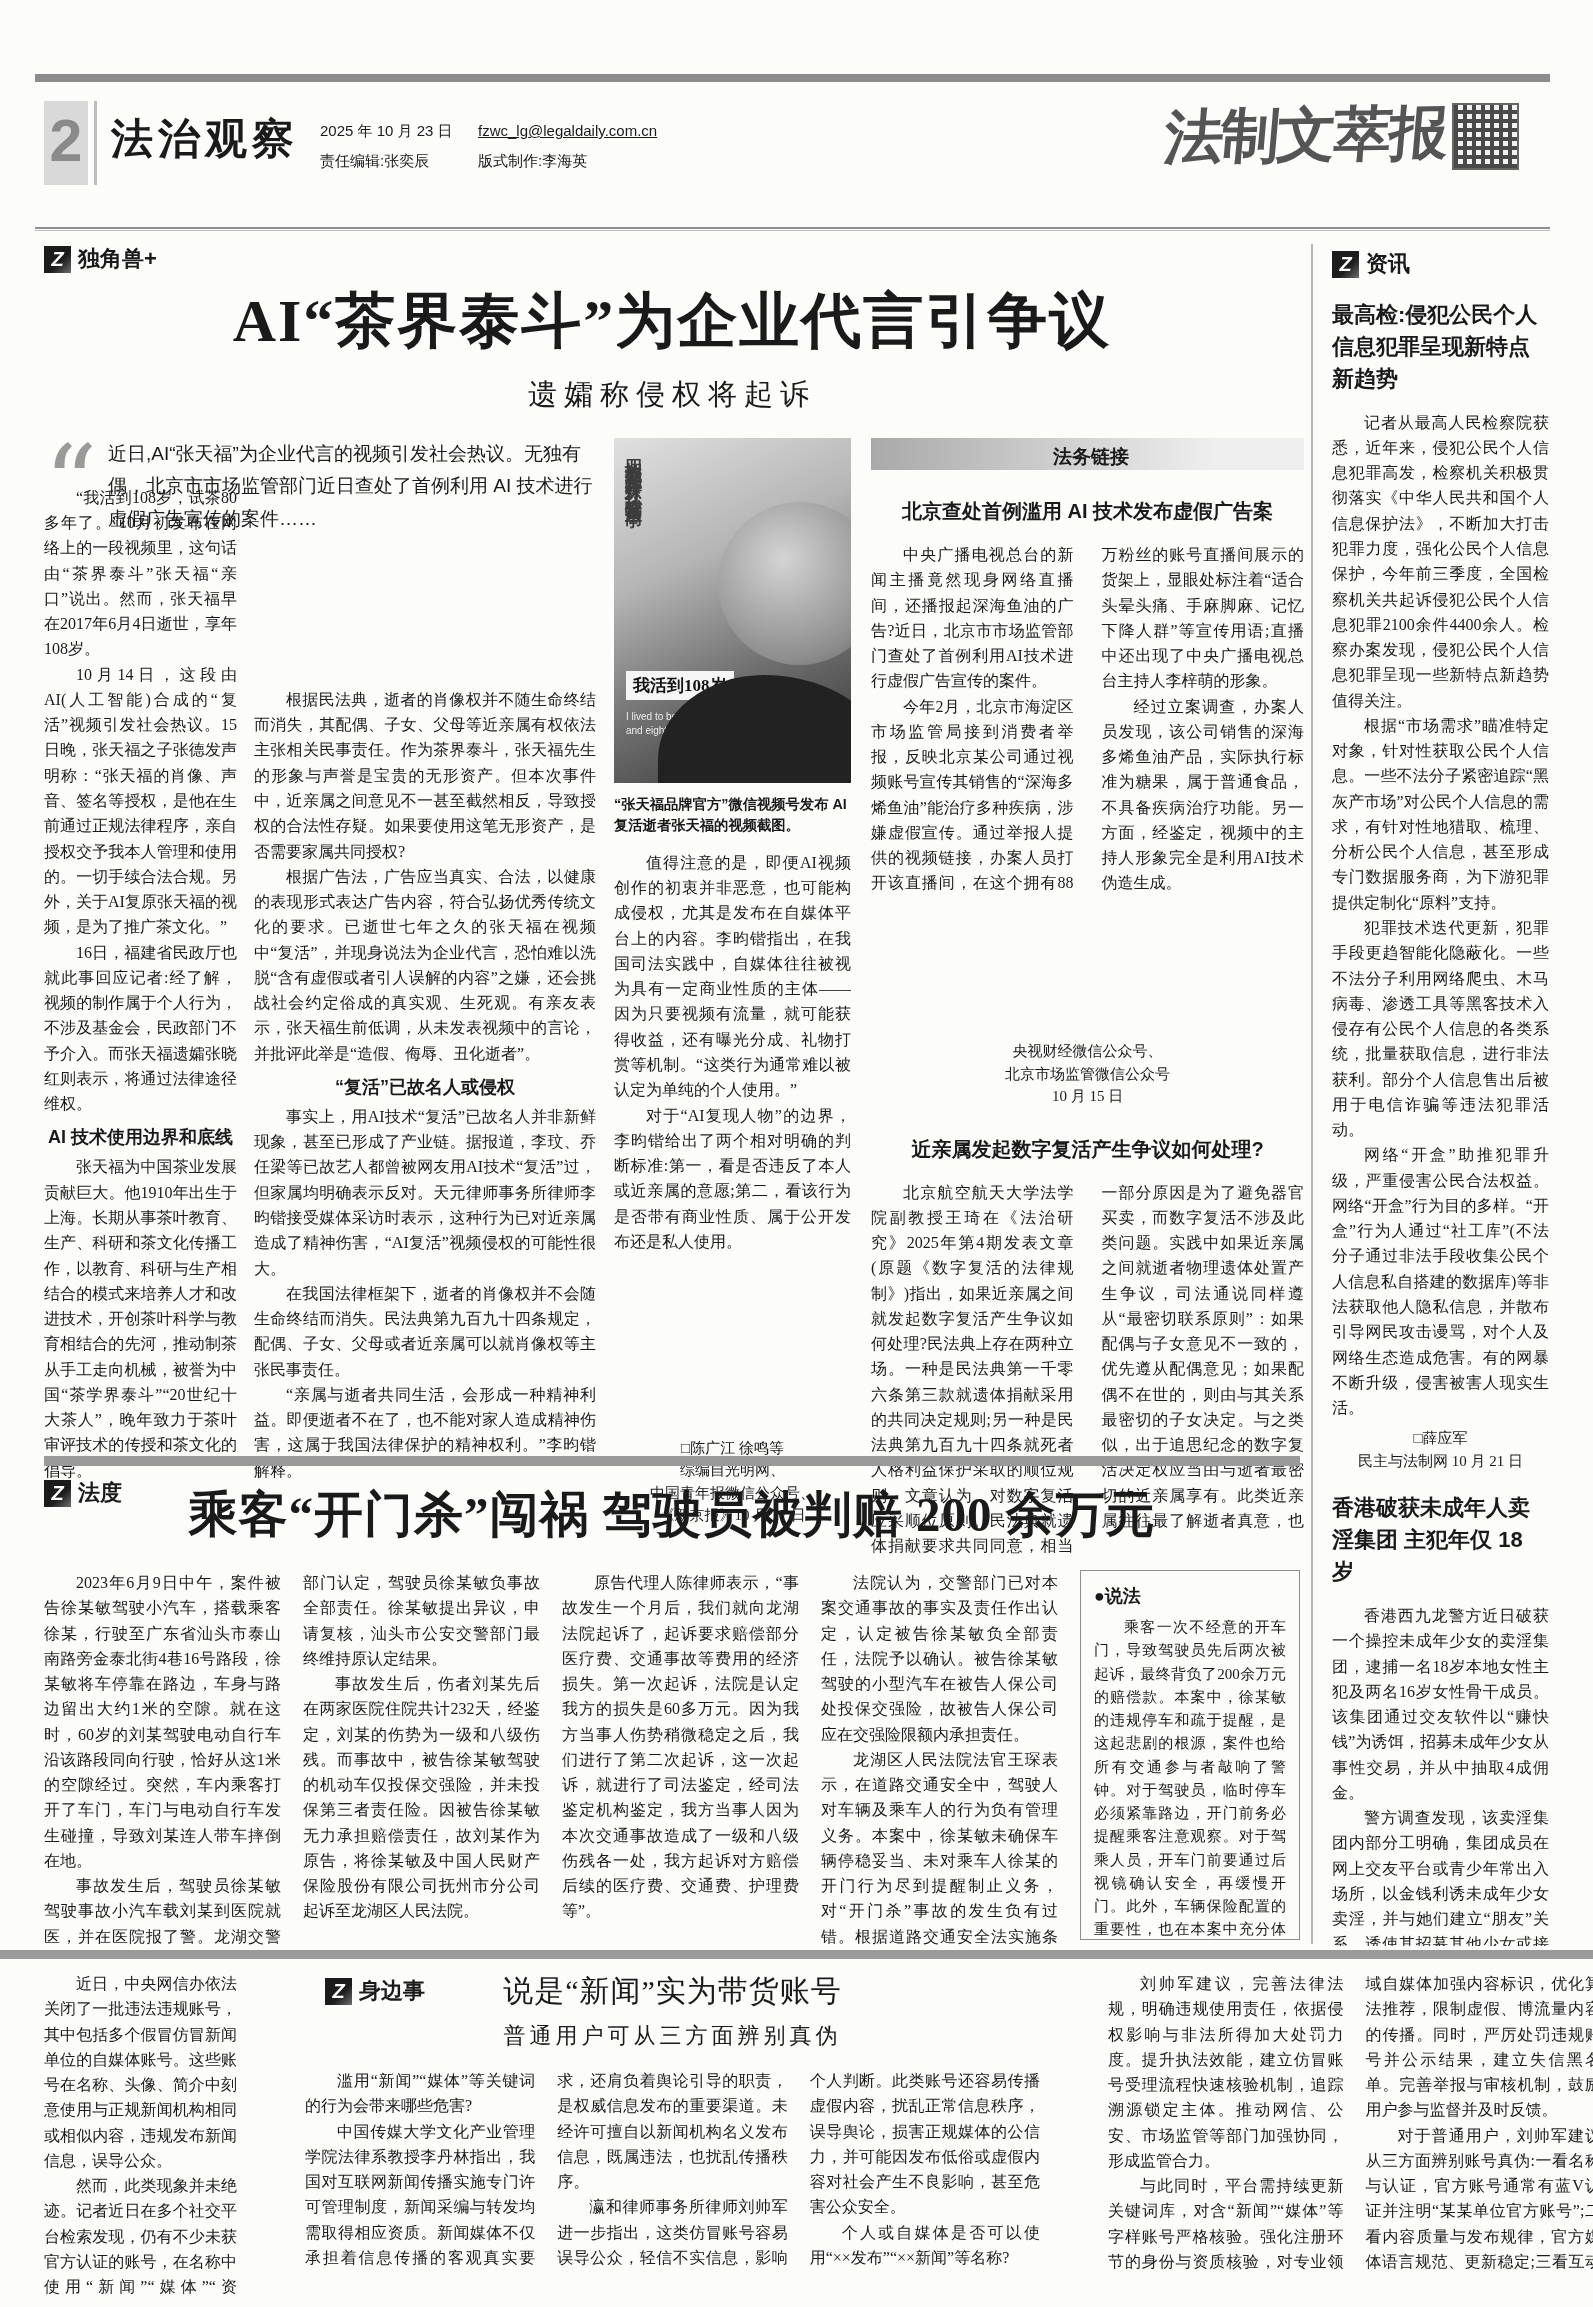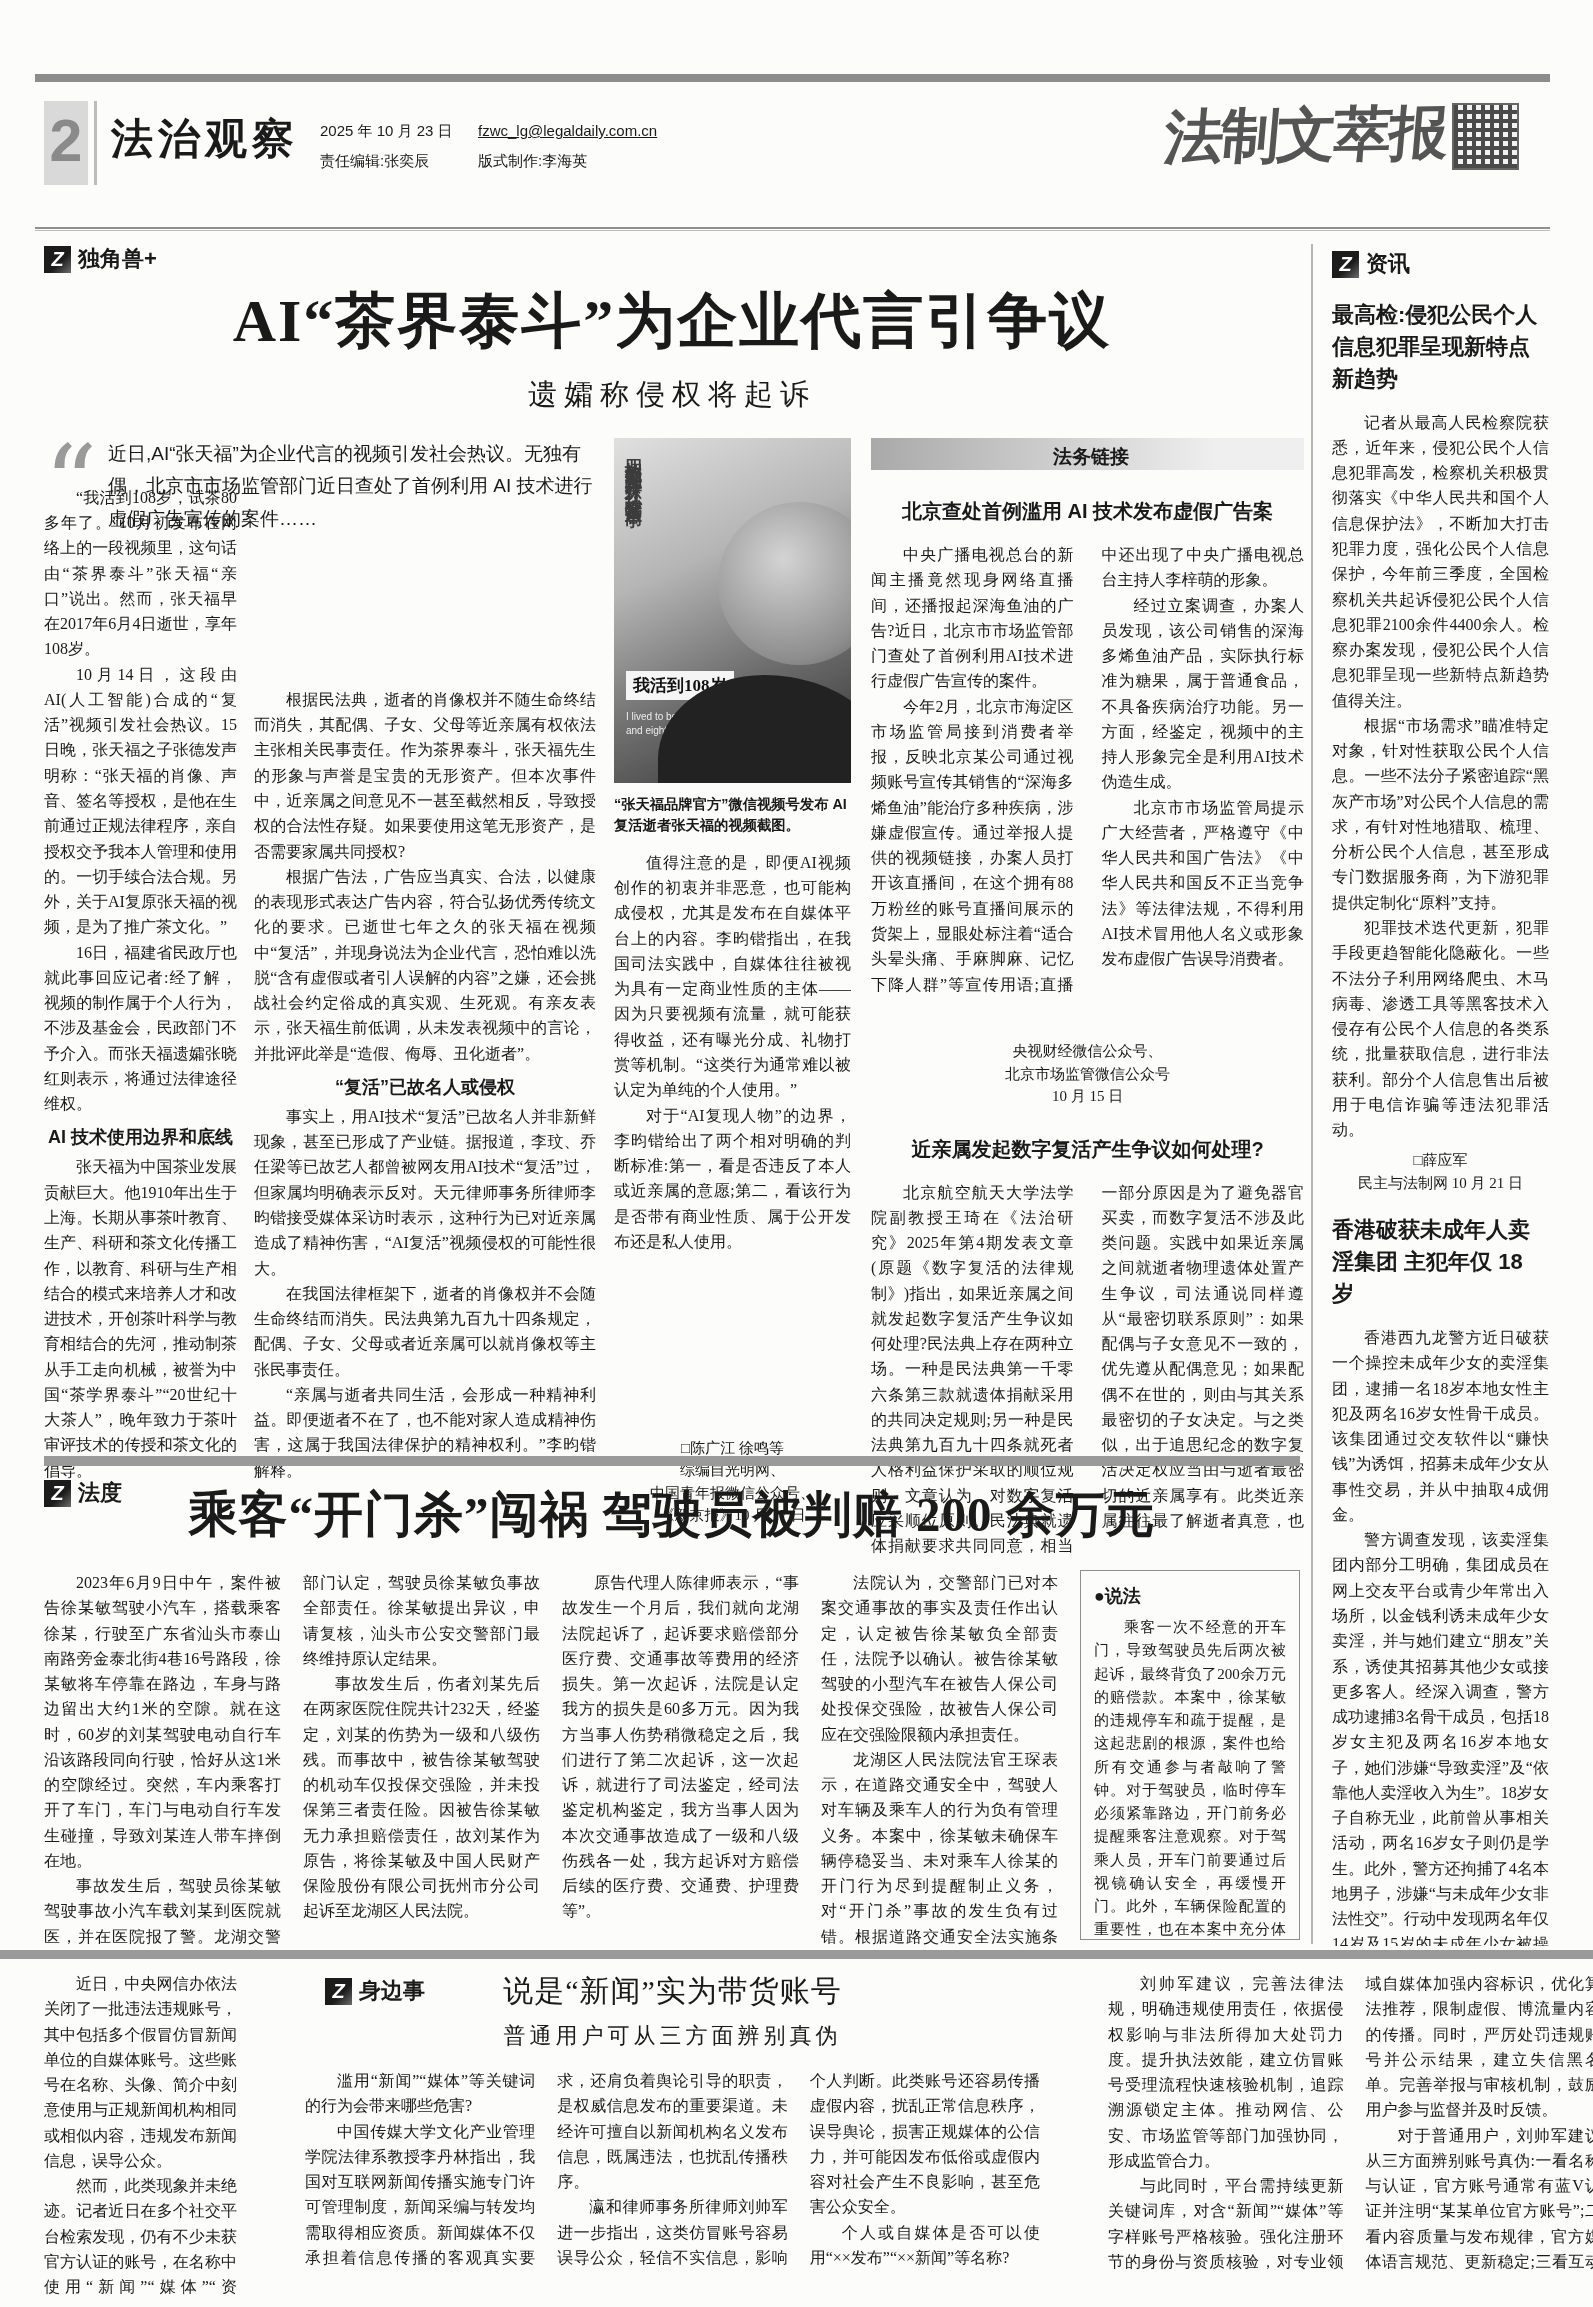--- a/index.html
+++ b/index.html
@@ -196,21 +196,20 @@
       <div class="blk3">
         <div class="falink-bar">
           <span class="sq"></span>
           <span>法务链接</span>
         </div>
         <div class="fl-title">北京查处首例滥用 AI 技术发布虚假广告案</div>
         <div class="fl-cols clip body-text">
             <p>中央广播电视总台的新闻主播竟然现身网络直播间，还播报起深海鱼油的广告?近日，北京市市场监管部门查处了首例利用AI技术进行虚假广告宣传的案件。</p>
             <p>今年2月，北京市海淀区市场监管局接到消费者举报，反映北京某公司通过视频账号宣传其销售的“深海多烯鱼油”能治疗多种疾病，涉嫌虚假宣传。通过举报人提供的视频链接，办案人员打开该直播间，在这个拥有88万粉丝的账号直播间展示的货架上，显眼处标注着“适合头晕头痛、手麻脚麻、记忆下降人群”等宣传用语;直播中还出现了中央广播电视总台主持人李梓萌的形象。</p>
             <p>经过立案调查，办案人员发现，该公司销售的深海多烯鱼油产品，实际执行标准为糖果，属于普通食品，不具备疾病治疗功能。另一方面，经鉴定，视频中的主持人形象完全是利用AI技术伪造生成。</p>
-            <p>北京市市场监管局提示广大经营者，严格遵守《中华人民共和国广告法》《中华人民共和国反不正当竞争法》等法律法规，不得利用AI技术冒用他人名义或形象发布虚假广告误导消费者。</p>
           </div>
         <div class="byline fl-byline">
             <p>央视财经微信公众号、</p>
             <p>北京市场监管微信公众号</p>
             <p>10 月 15 日</p>
           </div>
         <div class="fl-title">近亲属发起数字复活产生争议如何处理?</div>
         <div class="fl-cols2 clip body-text">
             <p>北京航空航天大学法学院副教授王琦在《法治研究》2025年第4期发表文章(原题《数字复活的法律规制》)指出，如果近亲属之间就发起数字复活产生争议如何处理?民法典上存在两种立场。一种是民法典第一千零六条第三款就遗体捐献采用的共同决定规则;另一种是民法典第九百九十四条就死者人格利益保护采取的顺位规则。文章认为，对数字复活应采顺位原则。民法典就遗体捐献要求共同同意，相当一部分原因是为了避免器官买卖，而数字复活不涉及此类问题。实践中如果近亲属之间就逝者物理遗体处置产生争议，司法通说同样遵从“最密切联系原则”：如果配偶与子女意见不一致的，优先遵从配偶意见；如果配偶不在世的，则由与其关系最密切的子女决定。与之类似，出于追思纪念的数字复活决定权应当由与逝者最密切的近亲属享有。此类近亲属往往最了解逝者真意，也会对逝者利益尽以最大注意。</p>
           </div>
@@ -222,20 +221,21 @@
   <div class="sidebar clip">
     <div class="zlabel">
       <span class="zicon">Z</span>
       <span>资讯</span>
     </div>
     <div class="sb-title">最高检:侵犯公民个人信息犯罪呈现新特点新趋势</div>
     <div class="body-text">
         <p>记者从最高人民检察院获悉，近年来，侵犯公民个人信息犯罪高发，检察机关积极贯彻落实《中华人民共和国个人信息保护法》，不断加大打击犯罪力度，强化公民个人信息保护，今年前三季度，全国检察机关共起诉侵犯公民个人信息犯罪2100余件4400余人。检察办案发现，侵犯公民个人信息犯罪呈现一些新特点新趋势值得关注。</p>
         <p>根据“市场需求”瞄准特定对象，针对性获取公民个人信息。一些不法分子紧密追踪“黑灰产市场”对公民个人信息的需求，有针对性地猎取、梳理、分析公民个人信息，甚至形成专门数据服务商，为下游犯罪提供定制化“原料”支持。</p>
         <p>犯罪技术迭代更新，犯罪手段更趋智能化隐蔽化。一些不法分子利用网络爬虫、木马病毒、渗透工具等黑客技术入侵存有公民个人信息的各类系统，批量获取信息，进行非法获利。部分个人信息售出后被用于电信诈骗等违法犯罪活动。</p>
+        <p>网络“开盒”助推犯罪升级，严重侵害公民合法权益。网络“开盒”行为目的多样。“开盒”行为人通过“社工库”(不法分子通过非法手段收集公民个人信息私自搭建的数据库)等非法获取他人隐私信息，并散布引导网民攻击谩骂，对个人及网络生态造成危害。有的网暴不断升级，侵害被害人现实生活。</p>
       </div>
     <div class="byline sb-byline">
         <p>□薛应军</p>
         <p>民主与法制网 10 月 21 日</p>
       </div>
     <div class="sb-title">香港破获未成年人卖淫集团 主犯年仅 18 岁</div>
     <div class="body-text">
         <p>香港西九龙警方近日破获一个操控未成年少女的卖淫集团，逮捕一名18岁本地女性主犯及两名16岁女性骨干成员。该集团通过交友软件以“赚快钱”为诱饵，招募未成年少女从事性交易，并从中抽取4成佣金。</p>
         <p>警方调查发现，该卖淫集团内部分工明确，集团成员在网上交友平台或青少年常出入场所，以金钱利诱未成年少女卖淫，并与她们建立“朋友”关系，诱使其招募其他少女或接更多客人。经深入调查，警方成功逮捕3名骨干成员，包括18岁女主犯及两名16岁本地女子，她们涉嫌“导致卖淫”及“依靠他人卖淫收入为生”。18岁女子自称无业，此前曾从事相关活动，两名16岁女子则仍是学生。此外，警方还拘捕了4名本地男子，涉嫌“与未成年少女非法性交”。行动中发现两名年仅14岁及15岁的未成年少女被操控卖淫，案件仍在进一步调查中。</p>
       </div>

